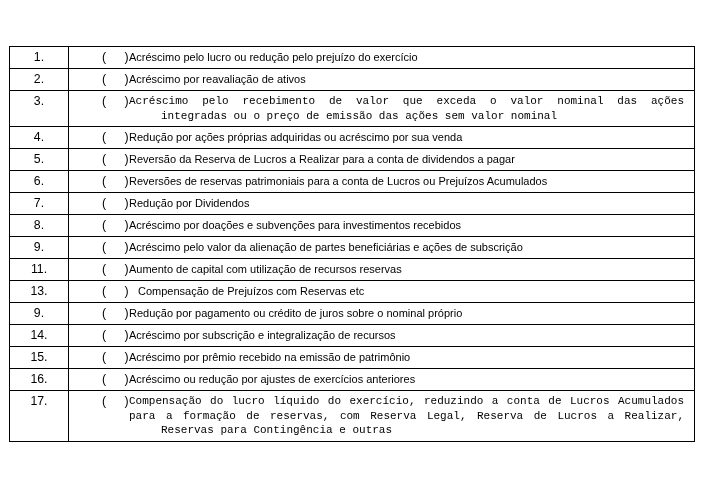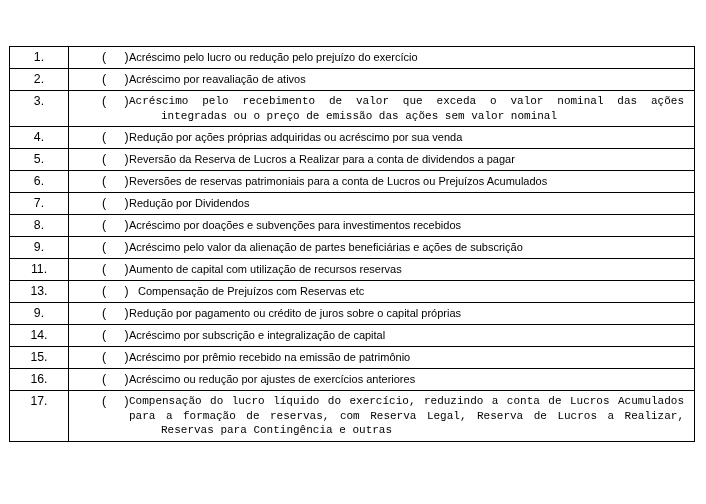--- a/index.html
+++ b/index.html
@@ -228,30 +228,30 @@
               <span class="mark-box">(     )</span>
               <span class="item-text shifted">Compensação de Prejuízos com Reservas etc</span>
             </div>
           </td>
         </tr>
         <tr>
           <td class="cell-num">9.</td>
           <td class="cell-body">
             <div class="row-inner">
               <span class="mark-box">(     )</span>
-              <span class="item-text">Redução por pagamento ou crédito de juros sobre o capital próprias</span>
+              <span class="item-text">Redução por pagamento ou crédito de juros sobre o nominal próprio</span>
             </div>
           </td>
         </tr>
         <tr>
           <td class="cell-num">14.</td>
           <td class="cell-body">
             <div class="row-inner">
               <span class="mark-box">(     )</span>
-              <span class="item-text">Acréscimo por subscrição e integralização de capital</span>
+              <span class="item-text">Acréscimo por subscrição e integralização de recursos</span>
             </div>
           </td>
         </tr>
         <tr>
           <td class="cell-num">15.</td>
           <td class="cell-body">
             <div class="row-inner">
               <span class="mark-box">(     )</span>
               <span class="item-text">Acréscimo por prêmio recebido na emissão de patrimônio</span>
             </div>

